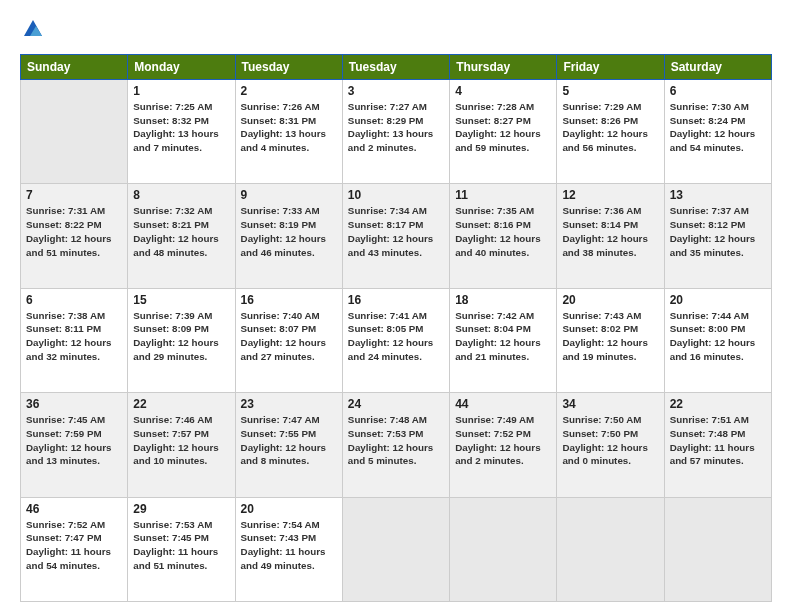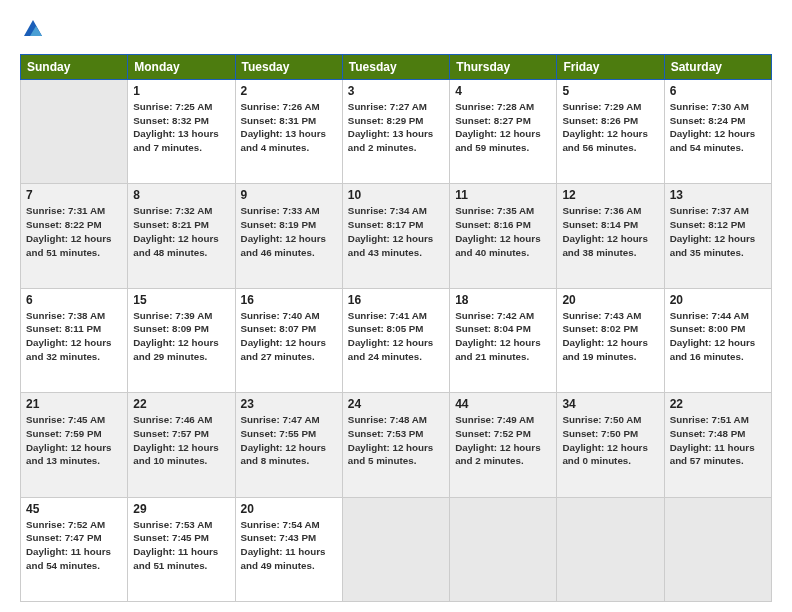--- a/index.html
+++ b/index.html
@@ -212,21 +212,21 @@
             <span class="day-num">20</span>
             <div class="day-info">Sunrise: 7:43 AM<br>Sunset: 8:02 PM<br>Daylight: 12 hours and 19 minutes.</div>
           </td>
           <td>
             <span class="day-num">20</span>
             <div class="day-info">Sunrise: 7:44 AM<br>Sunset: 8:00 PM<br>Daylight: 12 hours and 16 minutes.</div>
           </td>
         </tr>
         <tr class="row-bg-gray">
           <td>
-            <span class="day-num">21</span>
+            <span class="day-num">36</span>
             <div class="day-info">Sunrise: 7:45 AM<br>Sunset: 7:59 PM<br>Daylight: 12 hours and 13 minutes.</div>
           </td>
           <td>
             <span class="day-num">22</span>
             <div class="day-info">Sunrise: 7:46 AM<br>Sunset: 7:57 PM<br>Daylight: 12 hours and 10 minutes.</div>
           </td>
           <td>
             <span class="day-num">23</span>
             <div class="day-info">Sunrise: 7:47 AM<br>Sunset: 7:55 PM<br>Daylight: 12 hours and 8 minutes.</div>
           </td>
@@ -242,21 +242,21 @@
             <span class="day-num">34</span>
             <div class="day-info">Sunrise: 7:50 AM<br>Sunset: 7:50 PM<br>Daylight: 12 hours and 0 minutes.</div>
           </td>
           <td>
             <span class="day-num">22</span>
             <div class="day-info">Sunrise: 7:51 AM<br>Sunset: 7:48 PM<br>Daylight: 11 hours and 57 minutes.</div>
           </td>
         </tr>
         <tr class="row-bg-white">
           <td>
-            <span class="day-num">45</span>
+            <span class="day-num">46</span>
             <div class="day-info">Sunrise: 7:52 AM<br>Sunset: 7:47 PM<br>Daylight: 11 hours and 54 minutes.</div>
           </td>
           <td>
             <span class="day-num">29</span>
             <div class="day-info">Sunrise: 7:53 AM<br>Sunset: 7:45 PM<br>Daylight: 11 hours and 51 minutes.</div>
           </td>
           <td>
             <span class="day-num">20</span>
             <div class="day-info">Sunrise: 7:54 AM<br>Sunset: 7:43 PM<br>Daylight: 11 hours and 49 minutes.</div>
           </td>

